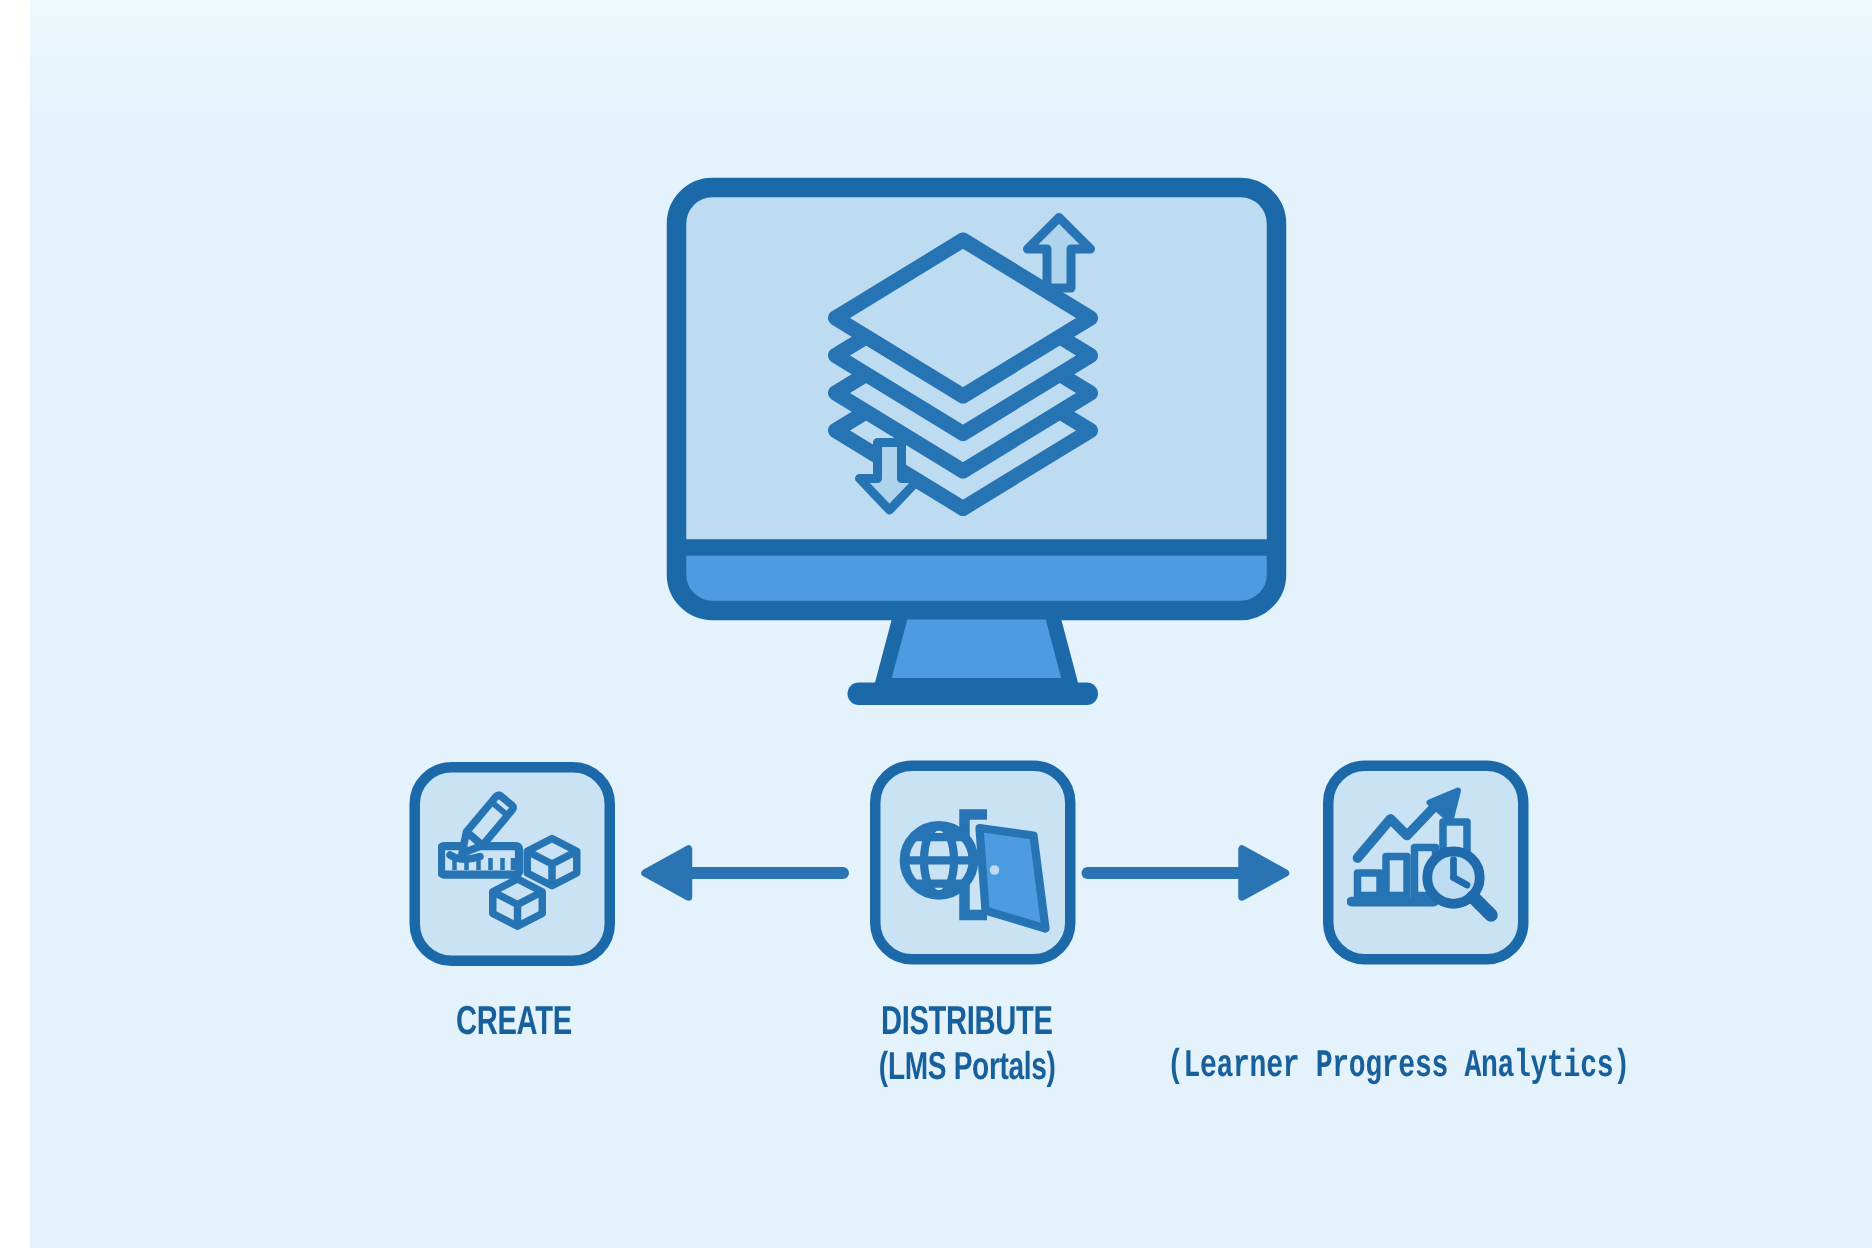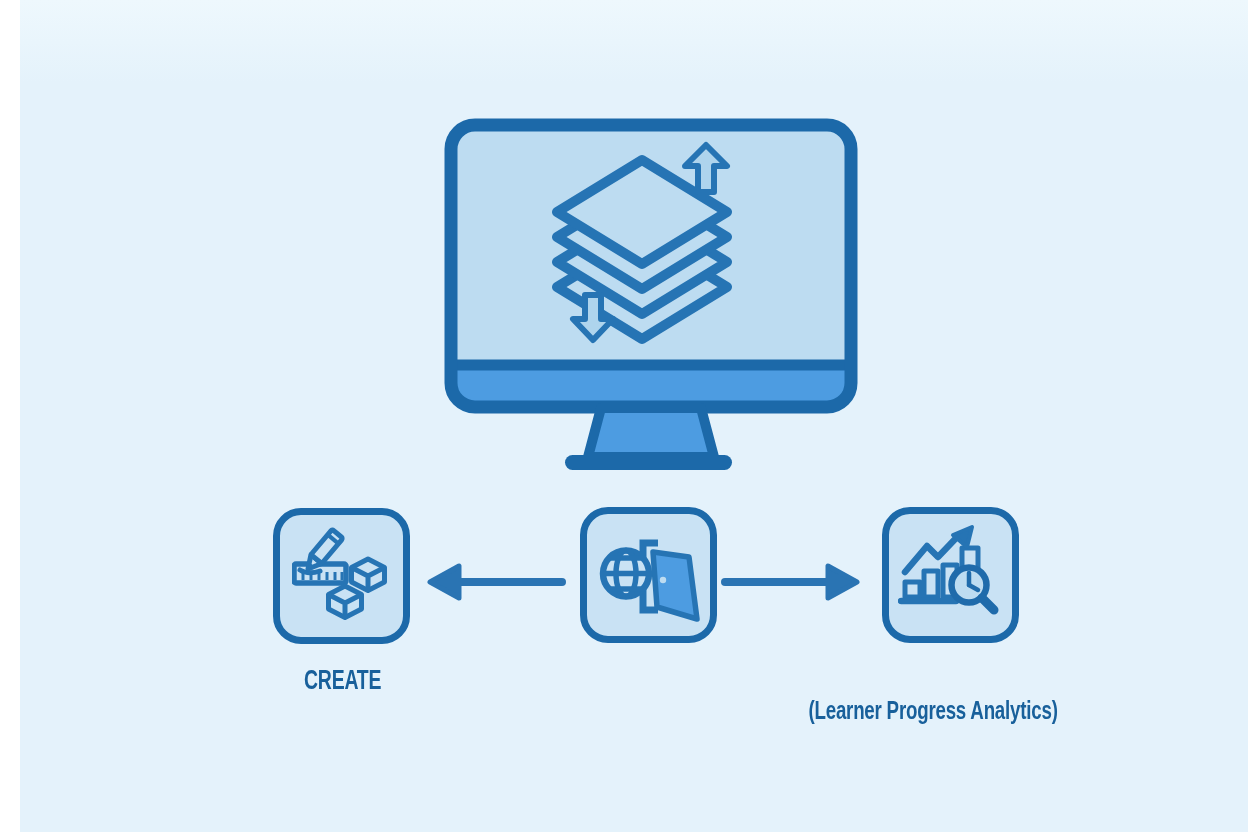--- a/index.html
+++ b/index.html
@@ -159,18 +159,24 @@
 
   <svg class="abs" style="left:700px; top:562px;" width="145" height="40" viewBox="0 0 145 40">
     <line x1="5" y1="20" x2="119" y2="20" stroke="#2a74b3" stroke-width="8" stroke-linecap="round"></line>
     <polygon points="137,20 108,4 108,36" fill="#2a74b3" stroke="#2a74b3" stroke-width="5" stroke-linejoin="round"></polygon>
   </svg>
 
   <div class="step-title" style="left:123px; top:666px;">
     <span class="condense">CREATE</span>
   </div>
 
+  <div class="step-title" style="left:425px; top:666px;">
+    <span class="condense">DISTRIBUTE</span>
+  </div>
+  <div class="step-sub" style="left:425px; top:696px;">
+    <span class="condense">(LMS Portals)</span>
+  </div>
 
-  <div class="step-sub" style="left:713px; top:696px;">
+  <div class="step-sub" style="left:698px; top:696px;font-family:Liberation Mono, monospace;">
     <span class="condense">(Learner Progress Analytics)</span>
   </div>
 
 </div>
 
 </body></html>

